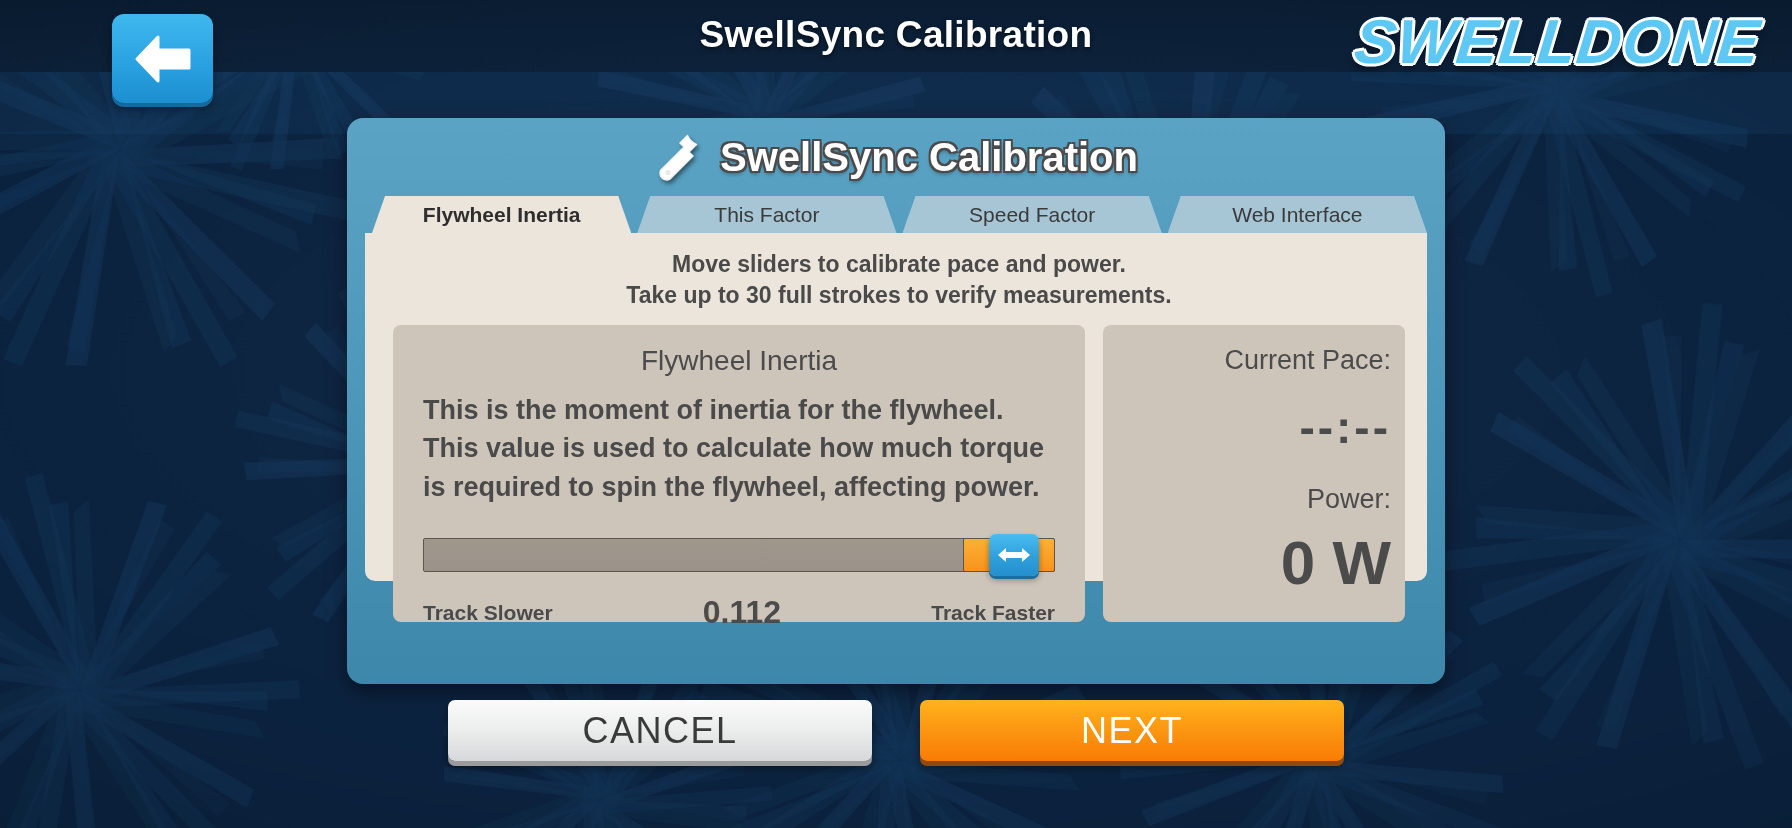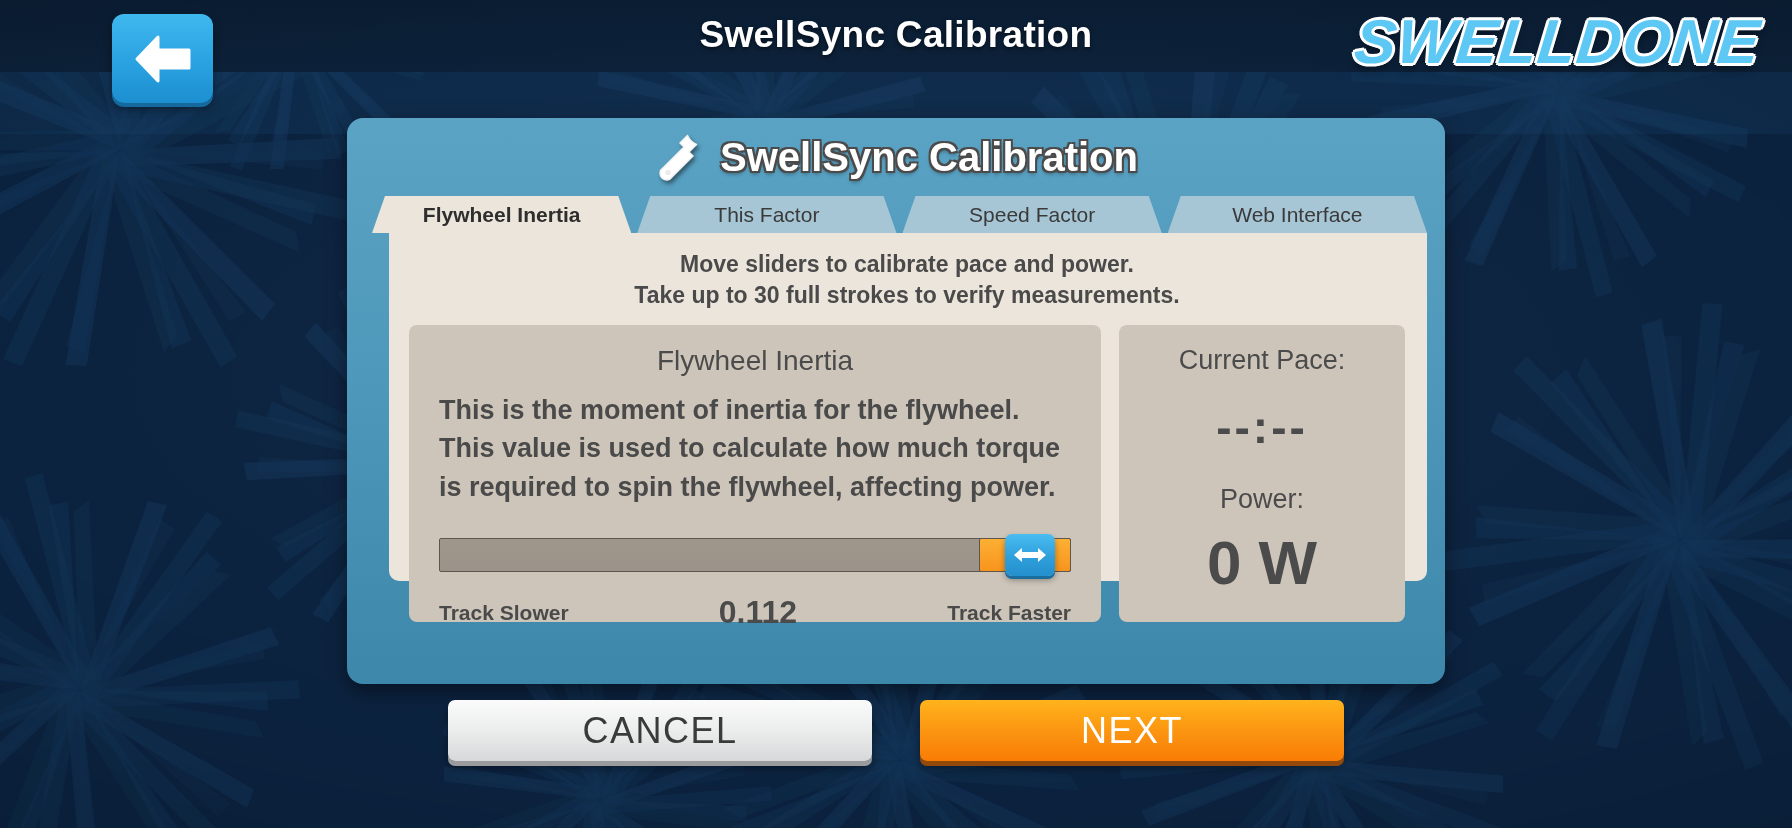--- a/index.html
+++ b/index.html
@@ -146,22 +146,21 @@
     background: #ece5db;
     font-weight: bold;
     color: #2e2e2e;
   }
 
   
   #content-card {
     background: #ece5db;
     border-radius: 0 0 10px 10px;
     height: 348px;
-    padding: 16px 22px 22px 20px;
-    margin-left: 24px;
+    padding: 16px 22px 22px 28px;
   }
 
   #instructions {
     text-align: center;
     color: #4a4a4a;
     font-size: 23px;
     font-weight: bold;
     line-height: 1.33;
   }
 
@@ -176,21 +175,21 @@
     background: #cdc5ba;
     border-radius: 8px;
   }
   #panel-inertia {
     flex: 0 0 692px;
     padding: 20px 30px;
   }
   #panel-readout {
     flex: 1 1 auto;
     padding: 20px 14px;
-    text-align: center;
+    text-align: right;
   }
 
   #inertia-heading {
     text-align: center;
     font-size: 28px;
     color: #4b4b4b;
     margin-bottom: 14px;
   }
   #inertia-description {
     font-size: 27px;

